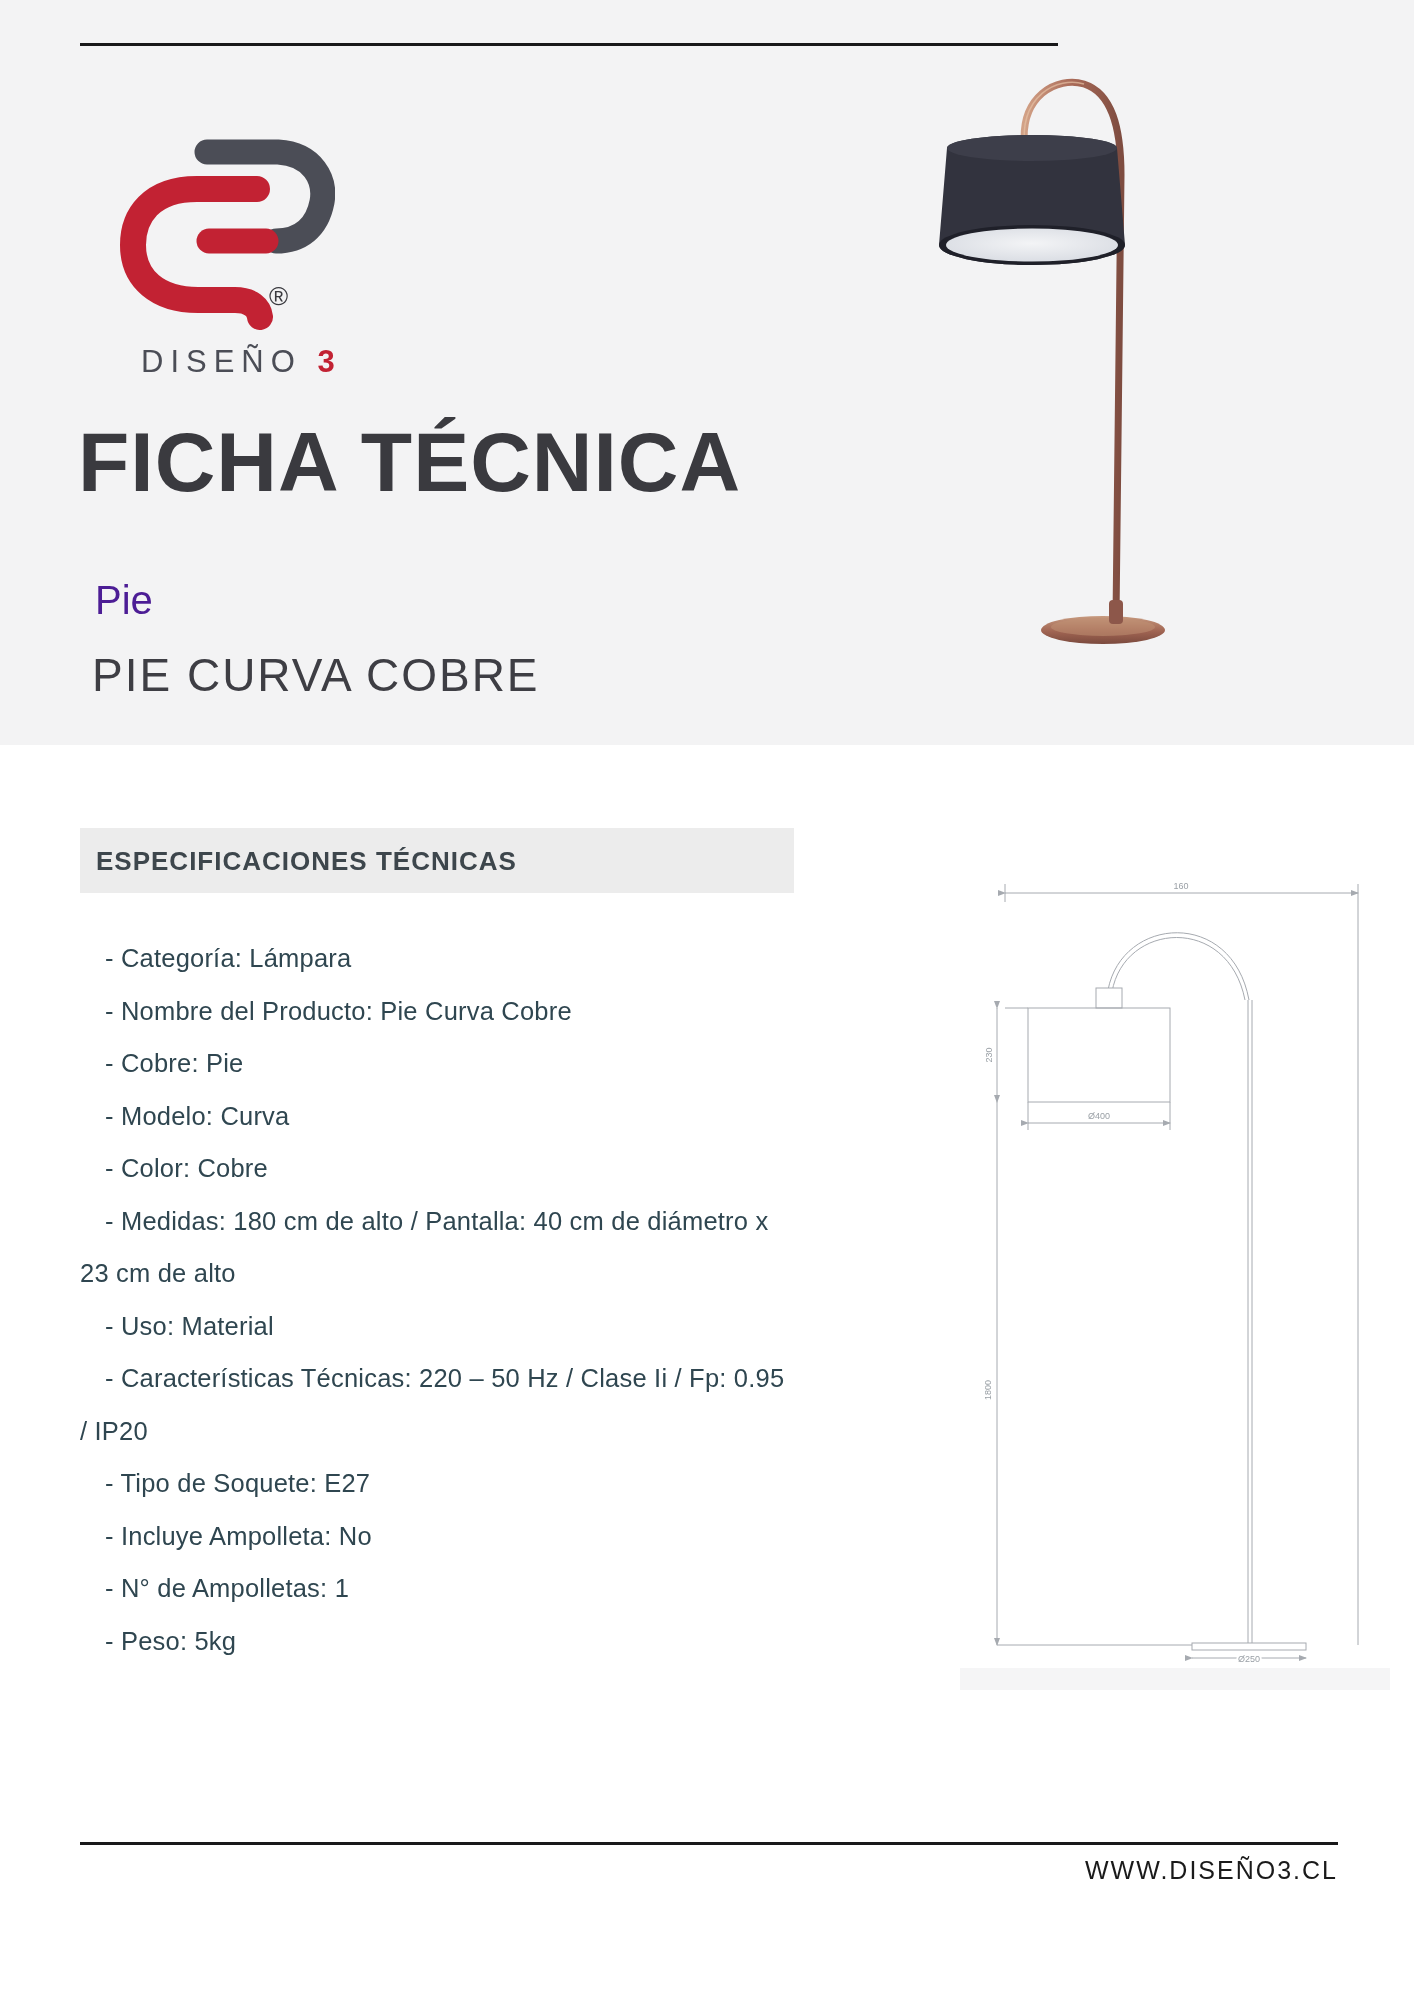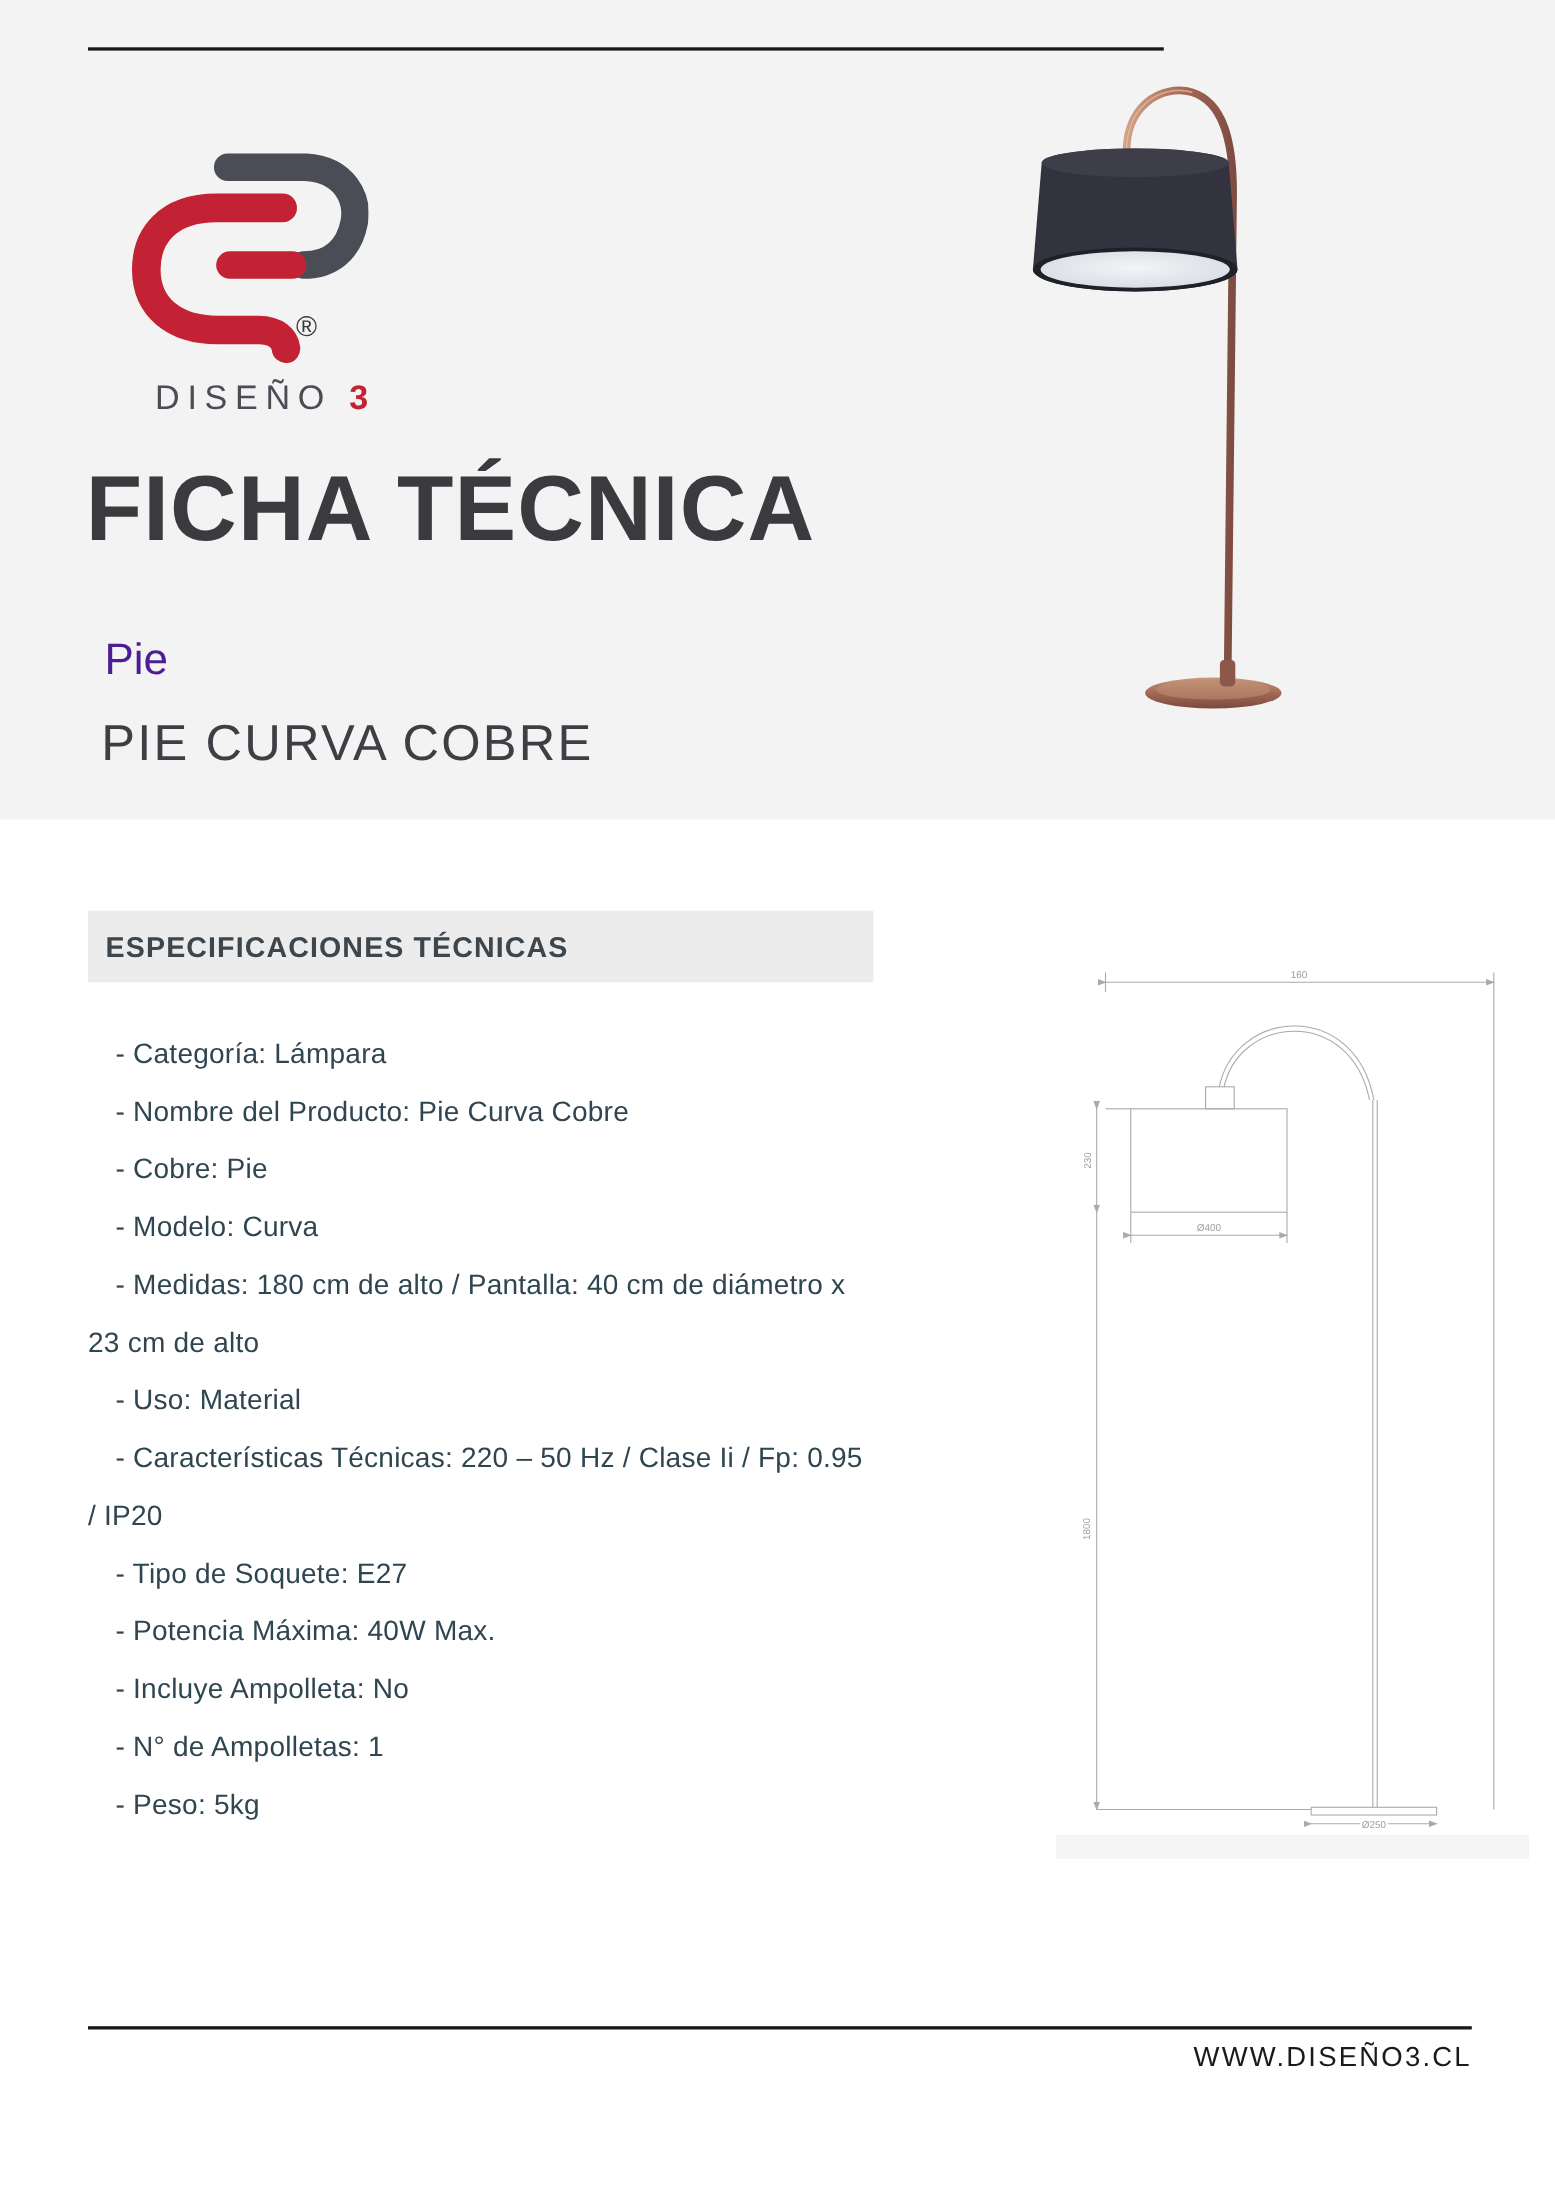--- a/index.html
+++ b/index.html
@@ -96,25 +96,25 @@
 
   <div class="specs-bar">
     <div class="specs-title">ESPECIFICACIONES TÉCNICAS</div>
   </div>
 
   <div class="spec-list">
       <div class="spec-item">- Categoría: Lámpara</div>
       <div class="spec-item">- Nombre del Producto: Pie Curva Cobre</div>
       <div class="spec-item">- Cobre: Pie</div>
       <div class="spec-item">- Modelo: Curva</div>
+      <div class="spec-item">- Color: Cobre</div>
       <div class="spec-item">- Medidas: 180 cm de alto / Pantalla: 40 cm de diámetro x 23 cm de alto</div>
       <div class="spec-item">- Uso: Material</div>
       <div class="spec-item">- Características Técnicas: 220 – 50 Hz / Clase Ii / Fp: 0.95 / IP20</div>
       <div class="spec-item">- Tipo de Soquete: E27</div>
-      <div class="spec-item">- Potencia Máxima: 40W Max.</div>
       <div class="spec-item">- Incluye Ampolleta: No</div>
       <div class="spec-item">- N° de Ampolletas: 1</div>
       <div class="spec-item">- Peso: 5kg</div>
     </div>
 
   <svg class="drawing-svg" width="440" height="830" viewBox="960 870 440 830">
     <defs>
       <marker id="ah" markerWidth="9" markerHeight="8" refX="7" refY="4" orient="auto">
         <path d="M0,1 L8,4 L0,7 Z" fill="#a6aab0"></path>
       </marker>

